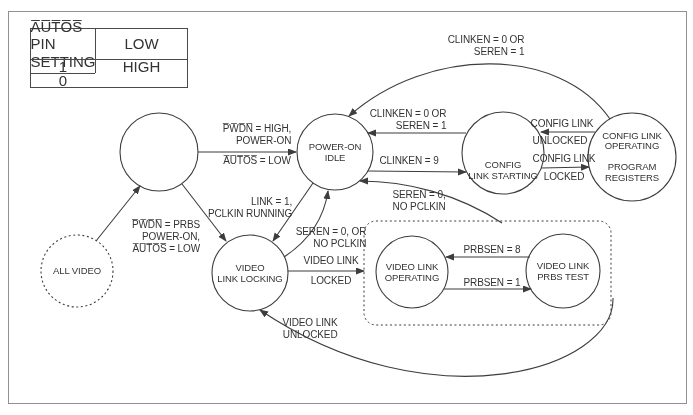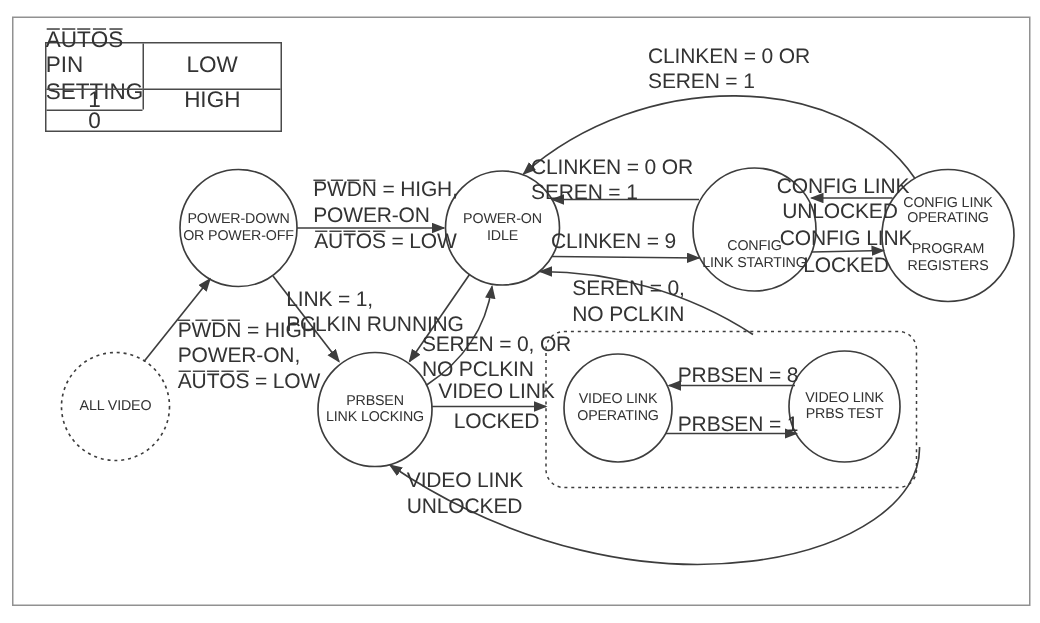--- a/index.html
+++ b/index.html
@@ -4,22 +4,22 @@
 <style>
   html,body{margin:0;padding:0;background:#fff;}
   #canvas{
     position:relative;width:693px;height:415px;background:#ffffff;
     font-family:"Liberation Sans",sans-serif;color:#333;overflow:hidden;
   }
   #frame{position:absolute;left:8px;top:11px;width:677px;height:391px;border:1.5px solid #919191;}
   svg{position:absolute;left:0;top:0;width:693px;height:415px;}
   .lbl{
     position:absolute;transform:translate(-50%,-50%);
-    white-space:pre-line;text-align:left;
-    font-size:14px;line-height:1.22;color:#333;letter-spacing:-0.1px;
+    white-space:pre-line;text-align:right;
+    font-size:10px;line-height:1.22;color:#333;letter-spacing:-0.1px;
   }
   .state{
     position:absolute;transform:translate(-50%,-50%);
     white-space:pre-line;text-align:center;
     font-size:9.5px;line-height:1.18;color:#333;letter-spacing:-0.1px;
   }
   
   .tbl{
     position:absolute;left:30px;top:28px;
     display:grid;grid-template-columns:64px 92px;grid-template-rows:30px 14px 14px;
@@ -79,43 +79,41 @@
 
   <div class="tbl">
     <div>A̅U̅T̅O̅S̅ PIN
 SETTING</div>
     <div>LOW</div>
     <div>1</div>
     <div>HIGH</div>
     <div>0</div>
   </div>
 
-  <div class="state" style="left:159px;top:152px">POWER-DOWN
-OR POWER-OFF</div>
   <div class="state" style="left:335px;top:152px">POWER-ON
 IDLE</div>
   <div class="state" style="left:503px;top:170px">CONFIG
 LINK STARTING</div>
   <div class="state" style="left:632px;top:157px;line-height:1.1">CONFIG LINK
 OPERATING
 
 PROGRAM
 REGISTERS</div>
   <div class="state" style="left:77px;top:271px">ALL VIDEO</div>
-  <div class="state" style="left:250px;top:273px">PRBSEN
+  <div class="state" style="left:250px;top:273px">VIDEO
 LINK LOCKING</div>
   <div class="state" style="left:412px;top:272px">VIDEO LINK
 OPERATING</div>
   <div class="state" style="left:563px;top:271px">VIDEO LINK
 PRBS TEST</div>
 
   <div class="lbl" style="left:257px;top:135px">P̅W̅D̅N̅ = HIGH,
 POWER-ON</div>
   <div class="lbl" style="left:257px;top:161px">A̅U̅T̅O̅S̅ = LOW</div>
-  <div class="lbl" style="left:166px;top:237px">P̅W̅D̅N̅ = HIGH
+  <div class="lbl" style="left:166px;top:237px">P̅W̅D̅N̅ = PRBS
 POWER-ON,
 A̅U̅T̅O̅S̅ = LOW</div>
   <div class="lbl" style="left:250px;top:208px">LINK = 1,
 PCLKIN RUNNING</div>
   <div class="lbl" style="left:331px;top:238px">SEREN = 0, OR
 NO PCLKIN</div>
   <div class="lbl" style="left:419px;top:201px">SEREN = 0,
 NO PCLKIN</div>
   <div class="lbl" style="left:331px;top:261px">VIDEO LINK</div>
   <div class="lbl" style="left:331px;top:281px">LOCKED</div>

